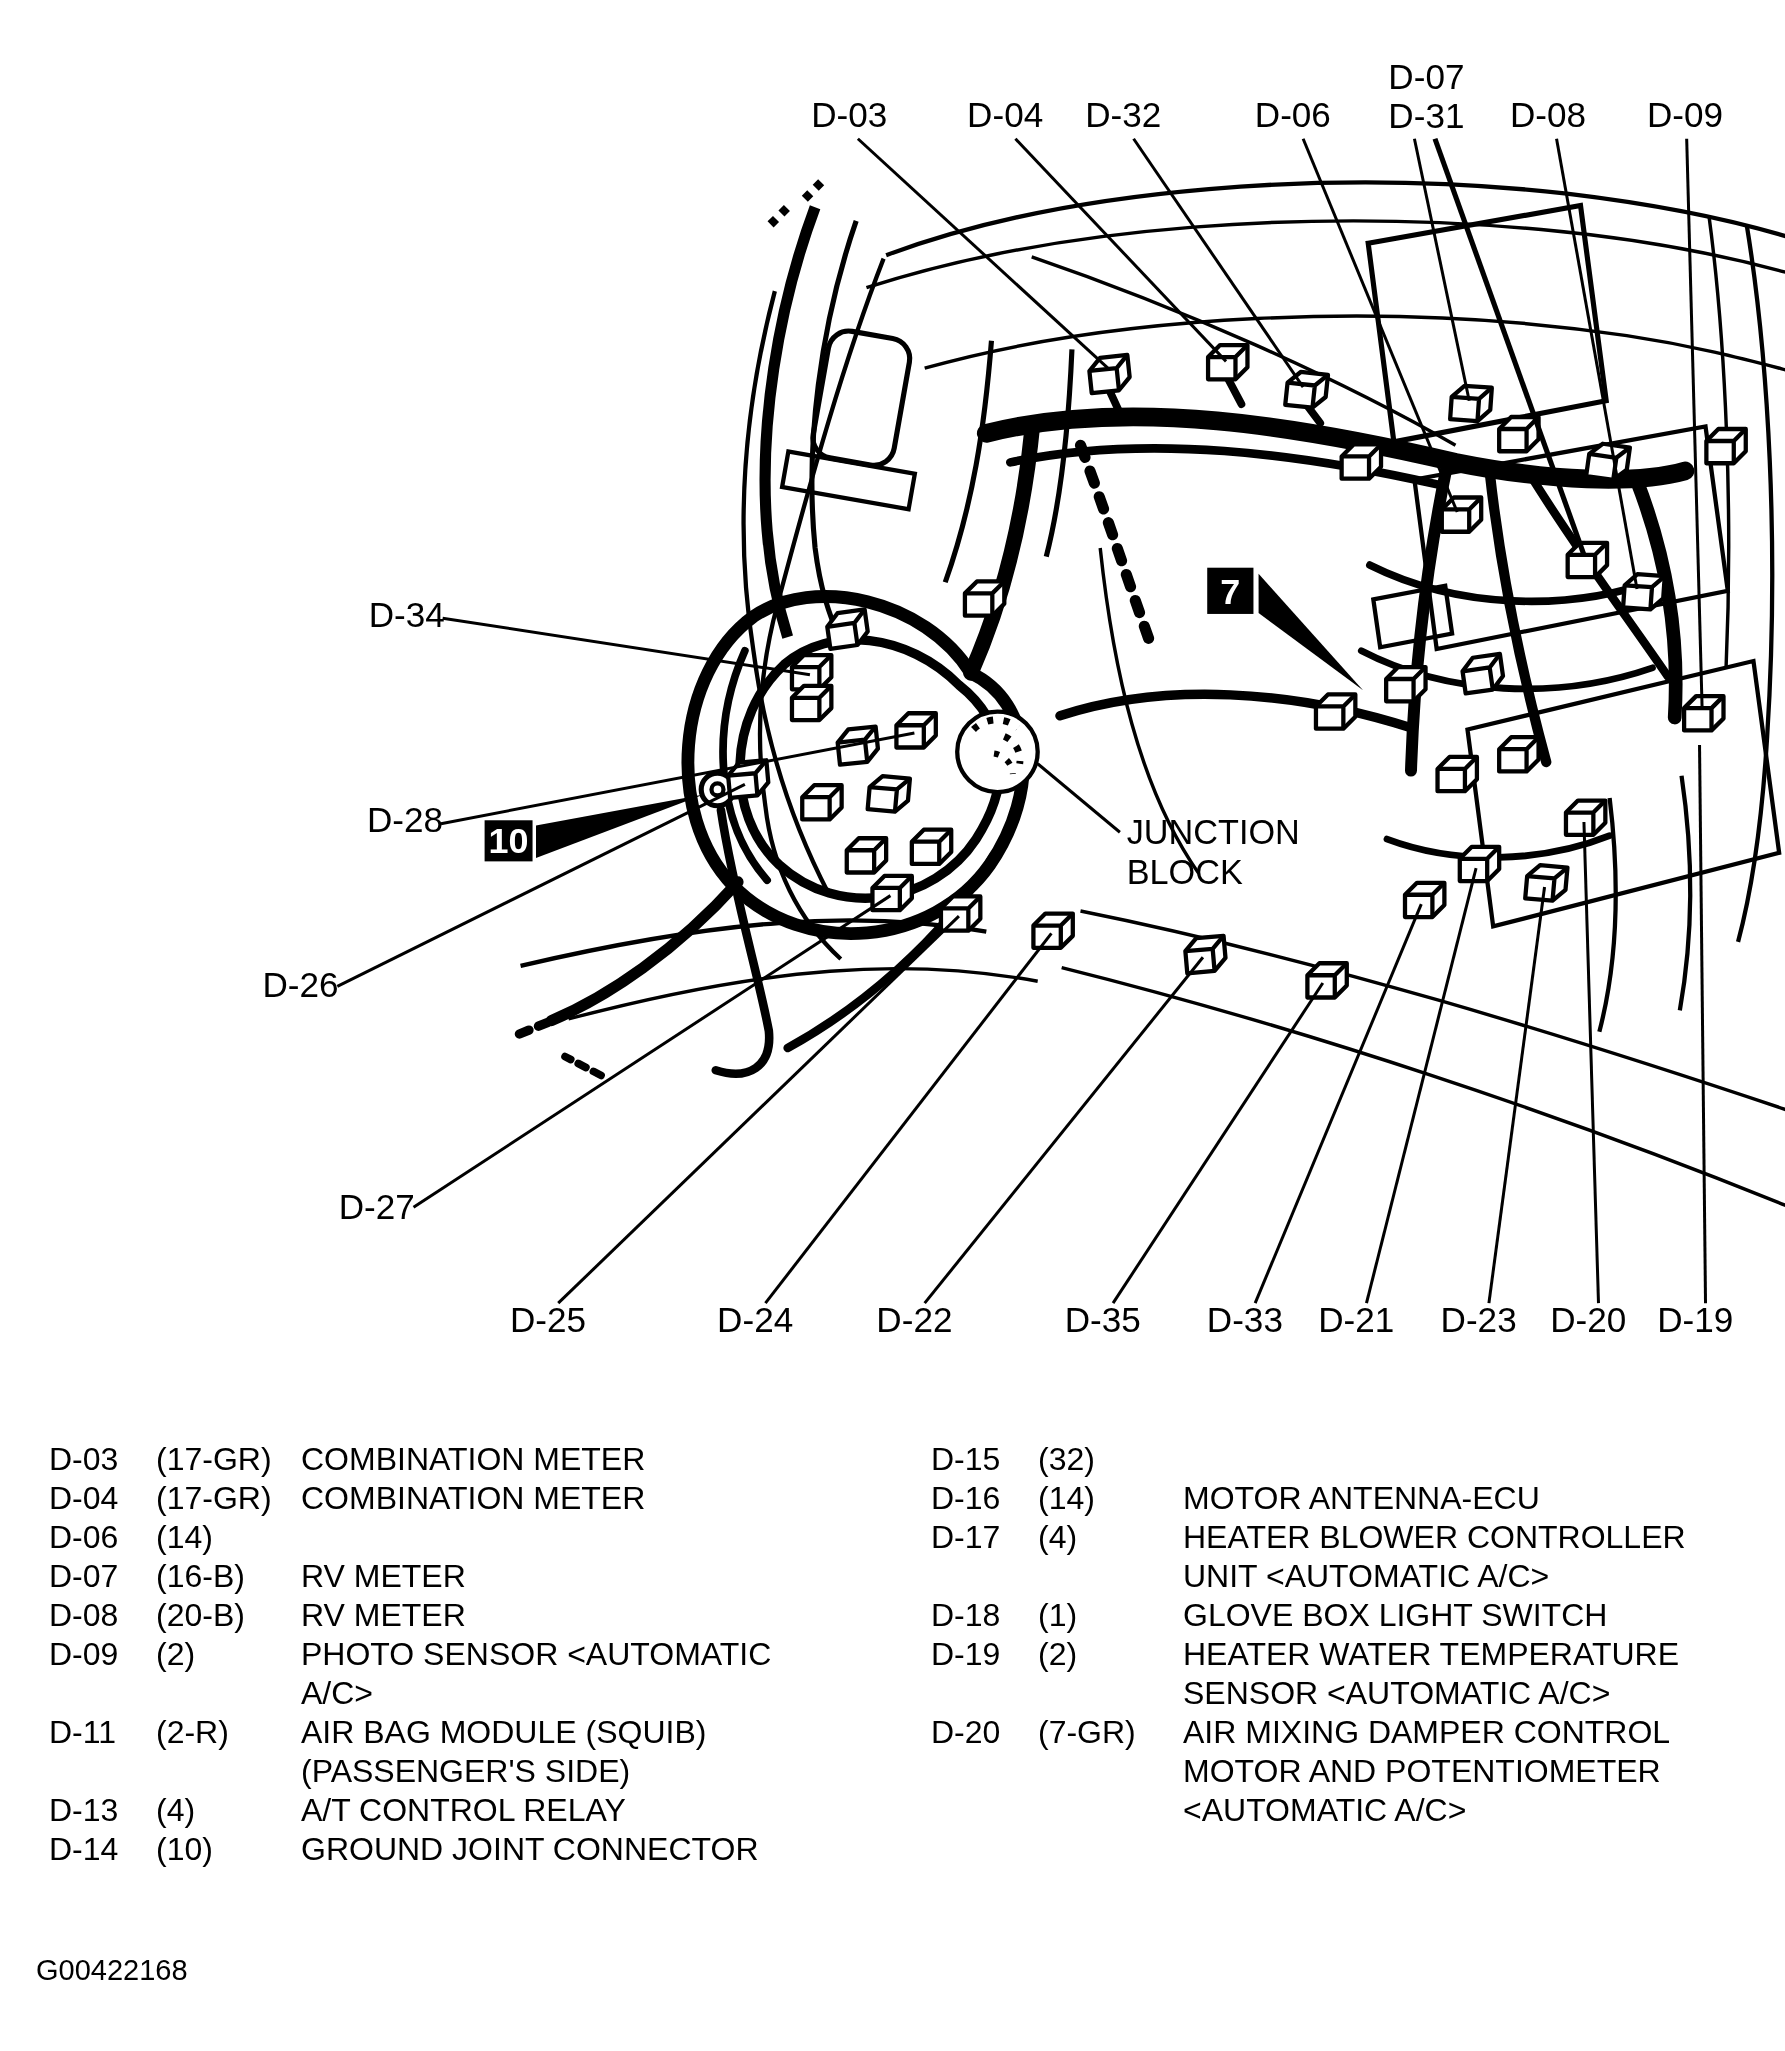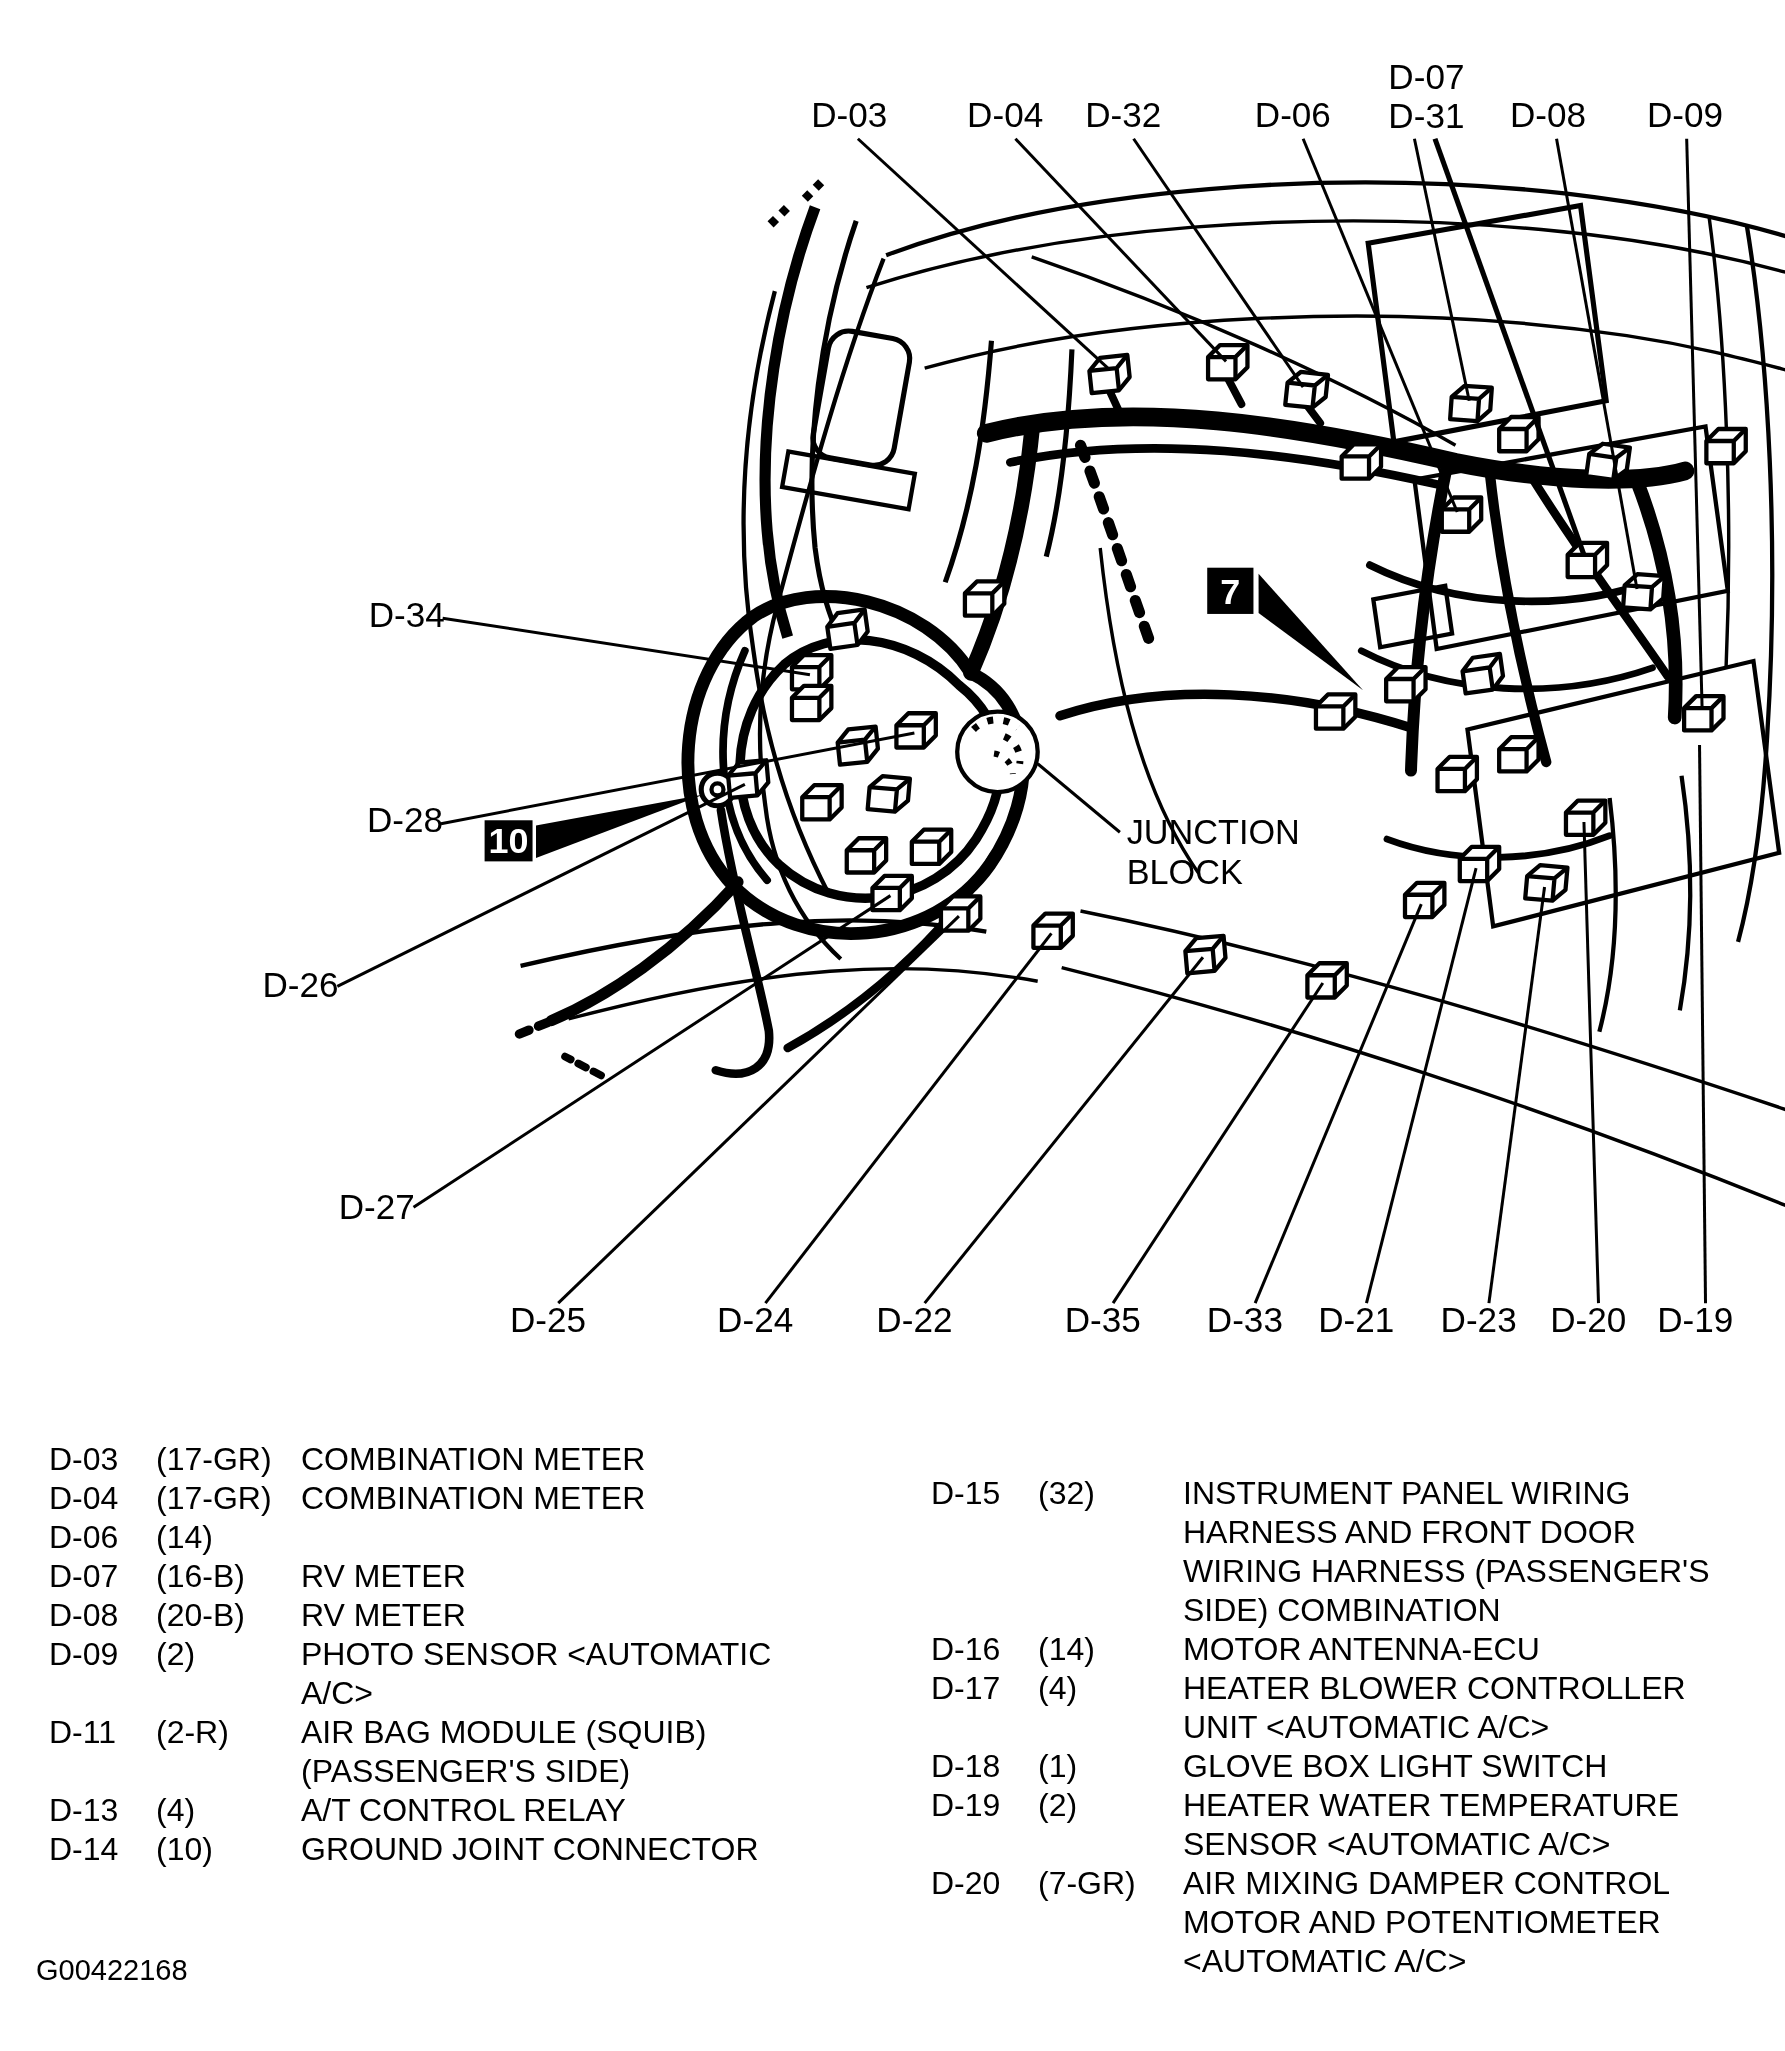--- a/index.html
+++ b/index.html
@@ -5,21 +5,21 @@
   html,body{margin:0;padding:0;background:#ffffff;}
   .page{position:relative;width:1786px;height:2051px;background:#ffffff;
         font-family:"Liberation Sans",sans-serif;color:#000;overflow:hidden;}
   svg{position:absolute;left:0;top:0;}
   svg text{font-family:"Liberation Sans",sans-serif;fill:#000;}
   .lbl{font-size:41px;}
   .jb{font-size:40px;}
   .callout-num{font-size:42px;font-weight:bold;fill:#fff;}
   .legend-col{position:absolute;top:1440px;}
   .legend-col.left{left:49px;width:822px;}
-  .legend-col.right{left:931px;width:839px;margin-top:34px;}
+  .legend-col.right{left:931px;width:839px;}
   .lg-row{display:flex;align-items:flex-start;font-size:32px;line-height:39px;}
   .lg-code{width:107px;flex:0 0 auto;}
   .lg-pins{width:145px;flex:0 0 auto;}
   .legend-col.left  .lg-desc{width:514px;}
   .legend-col.right .lg-desc{width:531px;}
   .figcode{position:absolute;left:36px;top:1954px;font-size:29px;}
 </style>
 </head>
 <body>
 
@@ -266,21 +266,20 @@
         <span class="lg-code">D-14</span>
         <span class="lg-pins">(10)</span>
         <span class="lg-desc">GROUND JOINT CONNECTOR</span>
       </div>
   </div>
 
   <div class="legend-col right">
     <div class="lg-row">
         <span class="lg-code">D-15</span>
         <span class="lg-pins">(32)</span>
-        <span class="lg-desc">INSTRUMENT PANEL WIRING HARNESS AND FRONT DOOR WIRING HARNESS (PASSENGER'S SIDE) COMBINATION</span>
       </div>
     <div class="lg-row">
         <span class="lg-code">D-16</span>
         <span class="lg-pins">(14)</span>
         <span class="lg-desc">MOTOR ANTENNA-ECU</span>
       </div>
     <div class="lg-row">
         <span class="lg-code">D-17</span>
         <span class="lg-pins">(4)</span>
         <span class="lg-desc">HEATER BLOWER CONTROLLER UNIT &lt;AUTOMATIC A/C&gt;</span>

